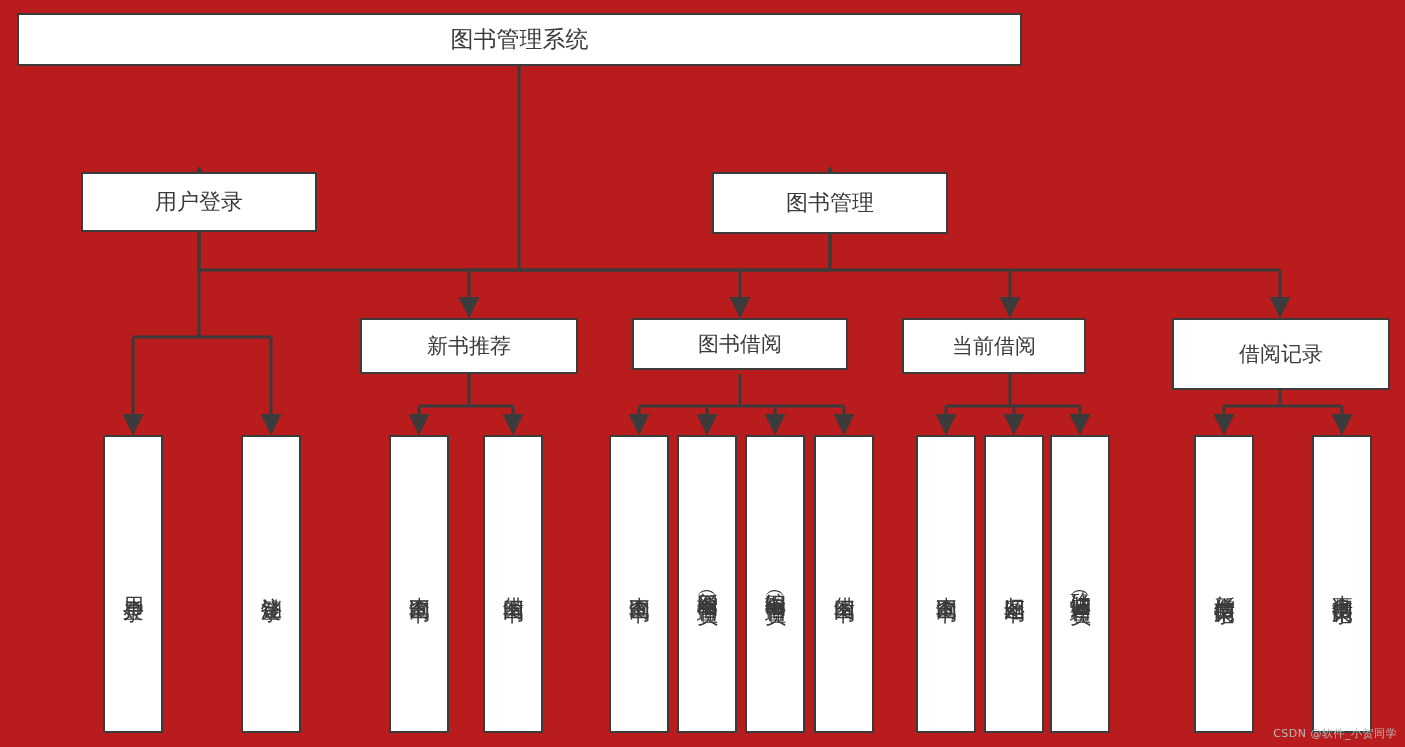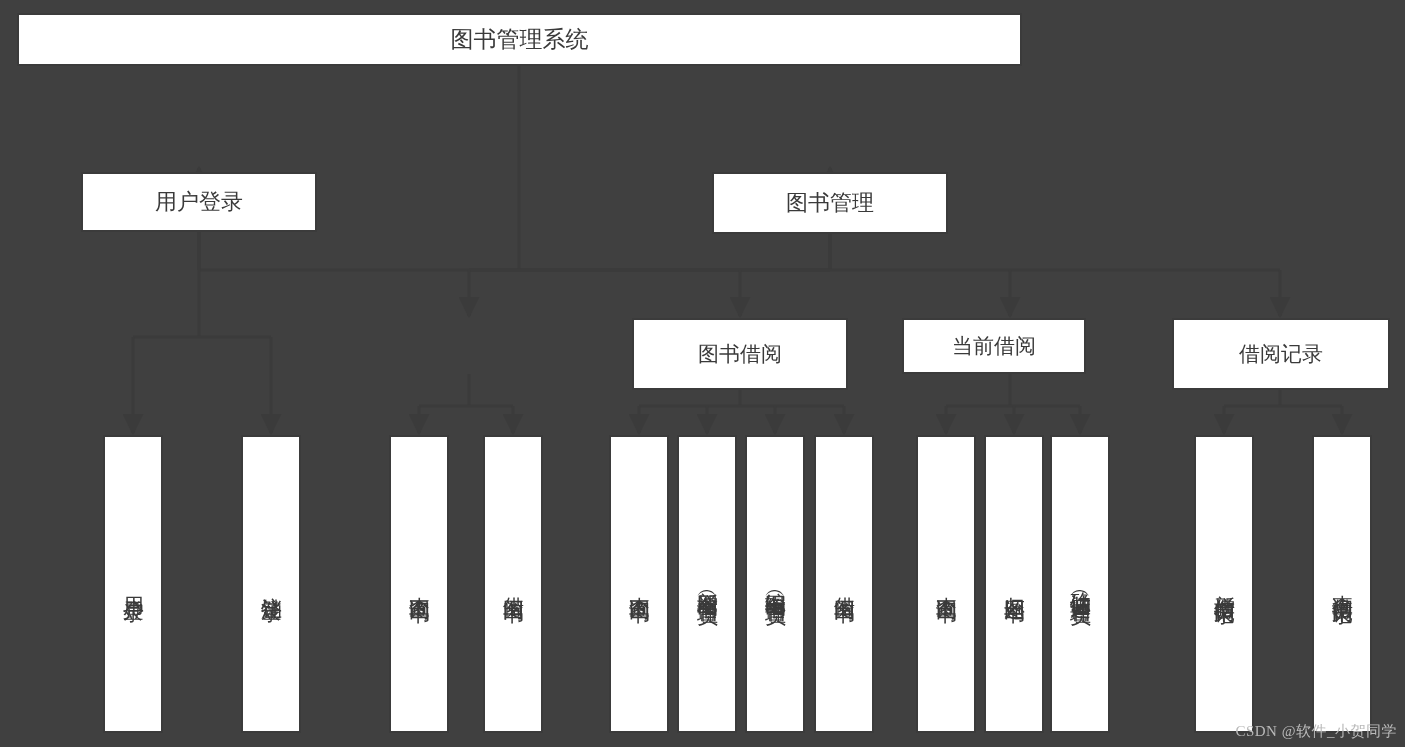--- a/index.html
+++ b/index.html
@@ -8,21 +8,21 @@
     padding: 0;
     background: #ffffff;
   }
   body {
     font-family: "DejaVu Sans", "Liberation Sans", sans-serif;
   }
   #diagram-canvas {
     position: relative;
     width: 1405px;
     height: 747px;
-    background: #404040;
+    background: #b91c1c;
     overflow: hidden;
   }
   #connector-layer {
     position: absolute;
     left: 0;
     top: 0;
     width: 1405px;
     height: 747px;
     pointer-events: none;
   }
@@ -61,25 +61,24 @@
     white-space: nowrap;
   }
   .node-text {
     display: block;
     white-space: nowrap;
   }
   #watermark {
     position: absolute;
     right: 8px;
     bottom: 6px;
-    font-size: 15px;
+    font-size: 11px;
     color: #b9b9b9;
     letter-spacing: 0.5px;
     white-space: nowrap;
-    font-family: Liberation Serif, serif;
   }
 </style>
 </head>
 <body>
 
 <div id="diagram-canvas">
 
   <svg id="connector-layer" viewBox="0 0 1405 747" width="1405" height="747" xmlns="http://www.w3.org/2000/svg">
     <defs>
       <marker id="arrowhead" viewBox="0 0 10 10" refX="9" refY="5" markerWidth="7" markerHeight="7" orient="auto-start-reverse">
@@ -134,21 +133,24 @@
     <span class="node-text">图书管理系统</span>
   </div>
 
   <div class="node level-1" style="left:81px; top:172px; width:236px; height:60px;">
     <span class="node-text">用户登录</span>
   </div>
   <div class="node level-1" style="left:712px; top:172px; width:236px; height:62px;">
     <span class="node-text">图书管理</span>
   </div>
 
-  <div class="node level-2" style="left:632px; top:318px; width:216px; height:72px;">
+  <div class="node level-2" style="left:360px; top:318px; width:218px; height:56px;">
+    <span class="node-text">新书推荐</span>
+  </div>
+  <div class="node level-2" style="left:632px; top:318px; width:216px; height:52px;">
     <span class="node-text">图书借阅</span>
   </div>
   <div class="node level-2" style="left:902px; top:318px; width:184px; height:56px;">
     <span class="node-text">当前借阅</span>
   </div>
   <div class="node level-2" style="left:1172px; top:318px; width:218px; height:72px;">
     <span class="node-text">借阅记录</span>
   </div>
 
   <div class="node leaf" style="left:103px; top:435px; width:60px; height:298px;">

